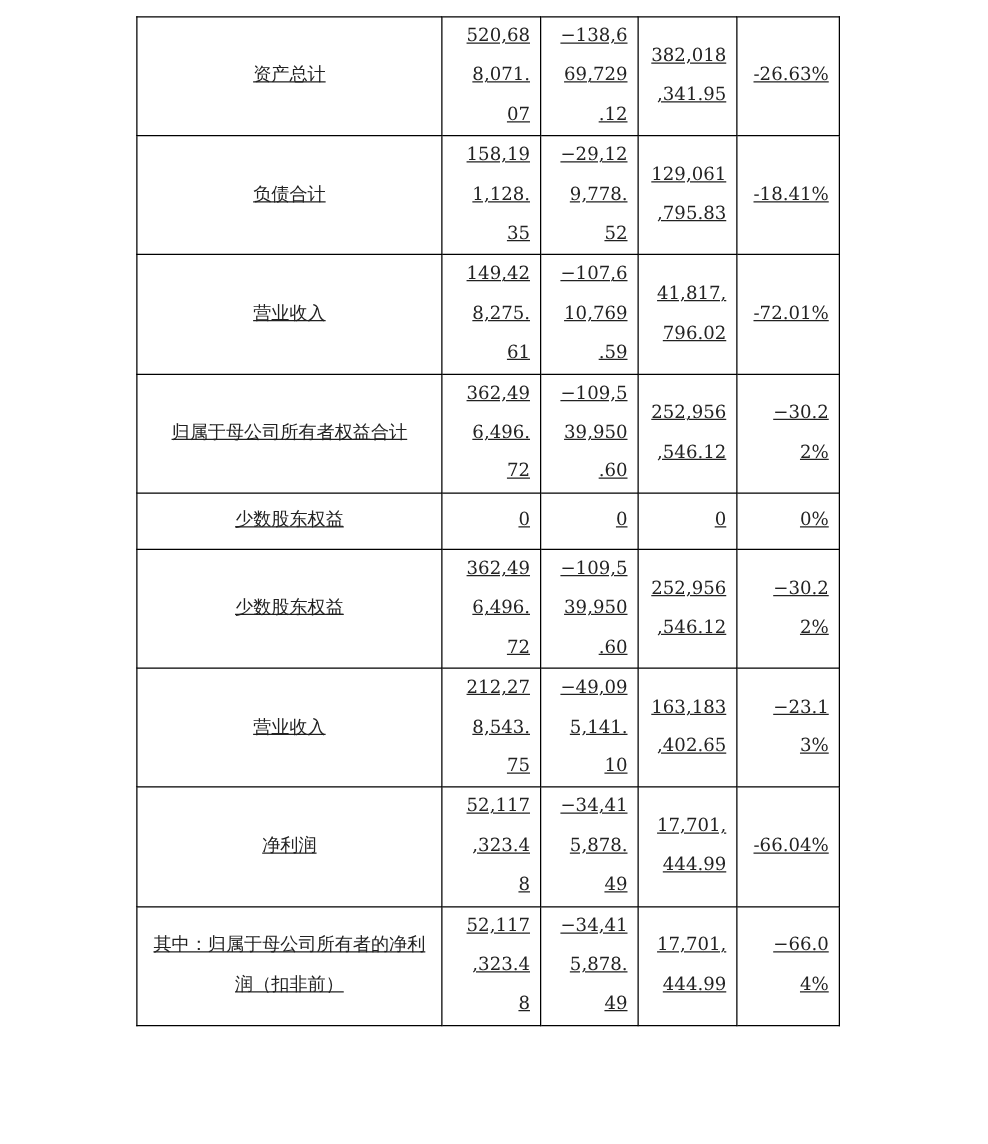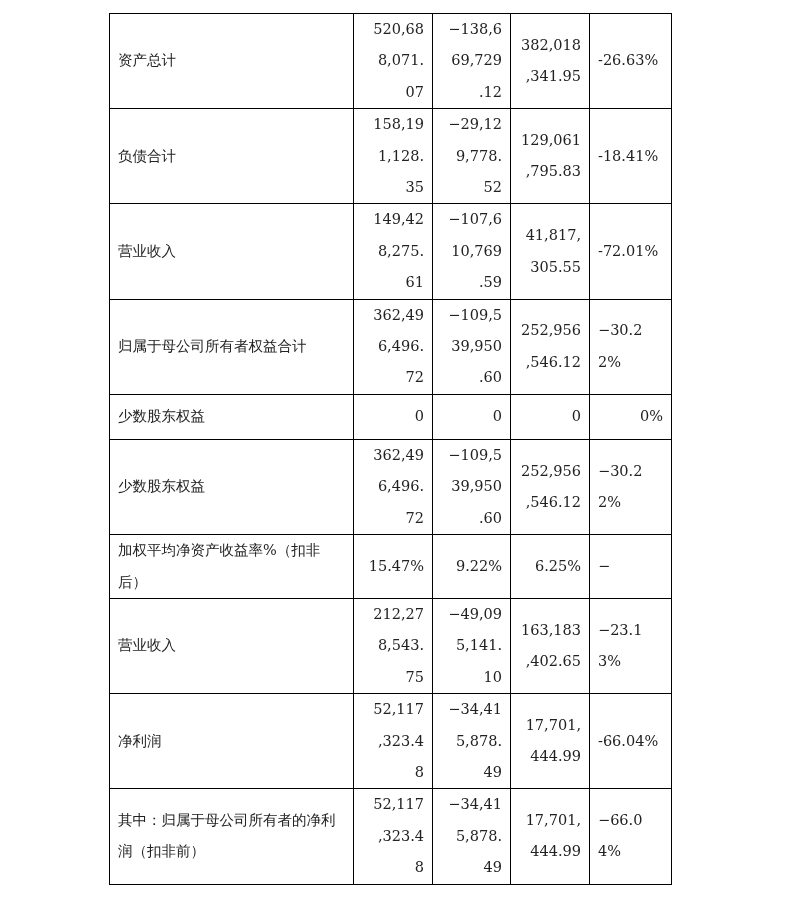--- a/index.html
+++ b/index.html
@@ -26,25 +26,26 @@
       font-size: 14.5px;
       color: #222222;
     }
     table.fin td {
       border: 1.5px solid #000000;
       padding: 0 8px;
       line-height: 31.4px;
       vertical-align: middle;
       word-break: break-all;
       overflow-wrap: anywhere;
-    }
-    td.label { text-align: left; }
+      text-decoration: underline;
+    }
+    td.label { text-align: center; }
     td.num { text-align: right; padding: 0 14px 0 6px; }
     td.num3 { text-align: right; padding: 0 6px 0 7px; }
-    td.pct { text-align: left; padding: 0 4px; }
+    td.pct { text-align: right; padding: 0 4px; }
     col.c0 { width: 244px; }
     col.c1 { width: 79px; }
     col.c2 { width: 78px; }
     col.c3 { width: 79px; }
     col.c4 { width: 82px; }
     .cell-text { white-space: pre-line; display: block; }
     td.num .cell-text { text-align: right; }
   </style>
 </head>
 <body>
@@ -102,21 +103,21 @@
 8,275.
 61</span>
           </td>
         <td class="num">
             <span class="cell-text">−107,6
 10,769
 .59</span>
           </td>
         <td class="num3">
             <span class="cell-text">41,817,
-305.55</span>
+796.02</span>
           </td>
         <td class="pct">-72.01%</td>
       </tr>
       <tr style="height:95px">
         <td class="label">归属于母公司所有者权益合计</td>
         <td class="num">
             <span class="cell-text">362,49
 6,496.
 72</span>
           </td>
@@ -154,33 +155,20 @@
         <td class="num">
             <span class="cell-text">−109,5
 39,950
 .60</span>
           </td>
         <td class="num3">
             <span class="cell-text">252,956
 ,546.12</span>
           </td>
         <td class="pct">−30.22%</td>
-      </tr>
-      <tr style="height:63px">
-        <td class="label">加权平均净资产收益率%（扣非后）</td>
-        <td class="num">
-            <span class="cell-text">15.47%</span>
-          </td>
-        <td class="num">
-            <span class="cell-text">9.22%</span>
-          </td>
-        <td class="num">
-            <span class="cell-text">6.25%</span>
-          </td>
-        <td class="pct">−</td>
       </tr>
       <tr style="height:94px">
         <td class="label">营业收入</td>
         <td class="num">
             <span class="cell-text">212,27
 8,543.
 75</span>
           </td>
         <td class="num">
             <span class="cell-text">−49,09

